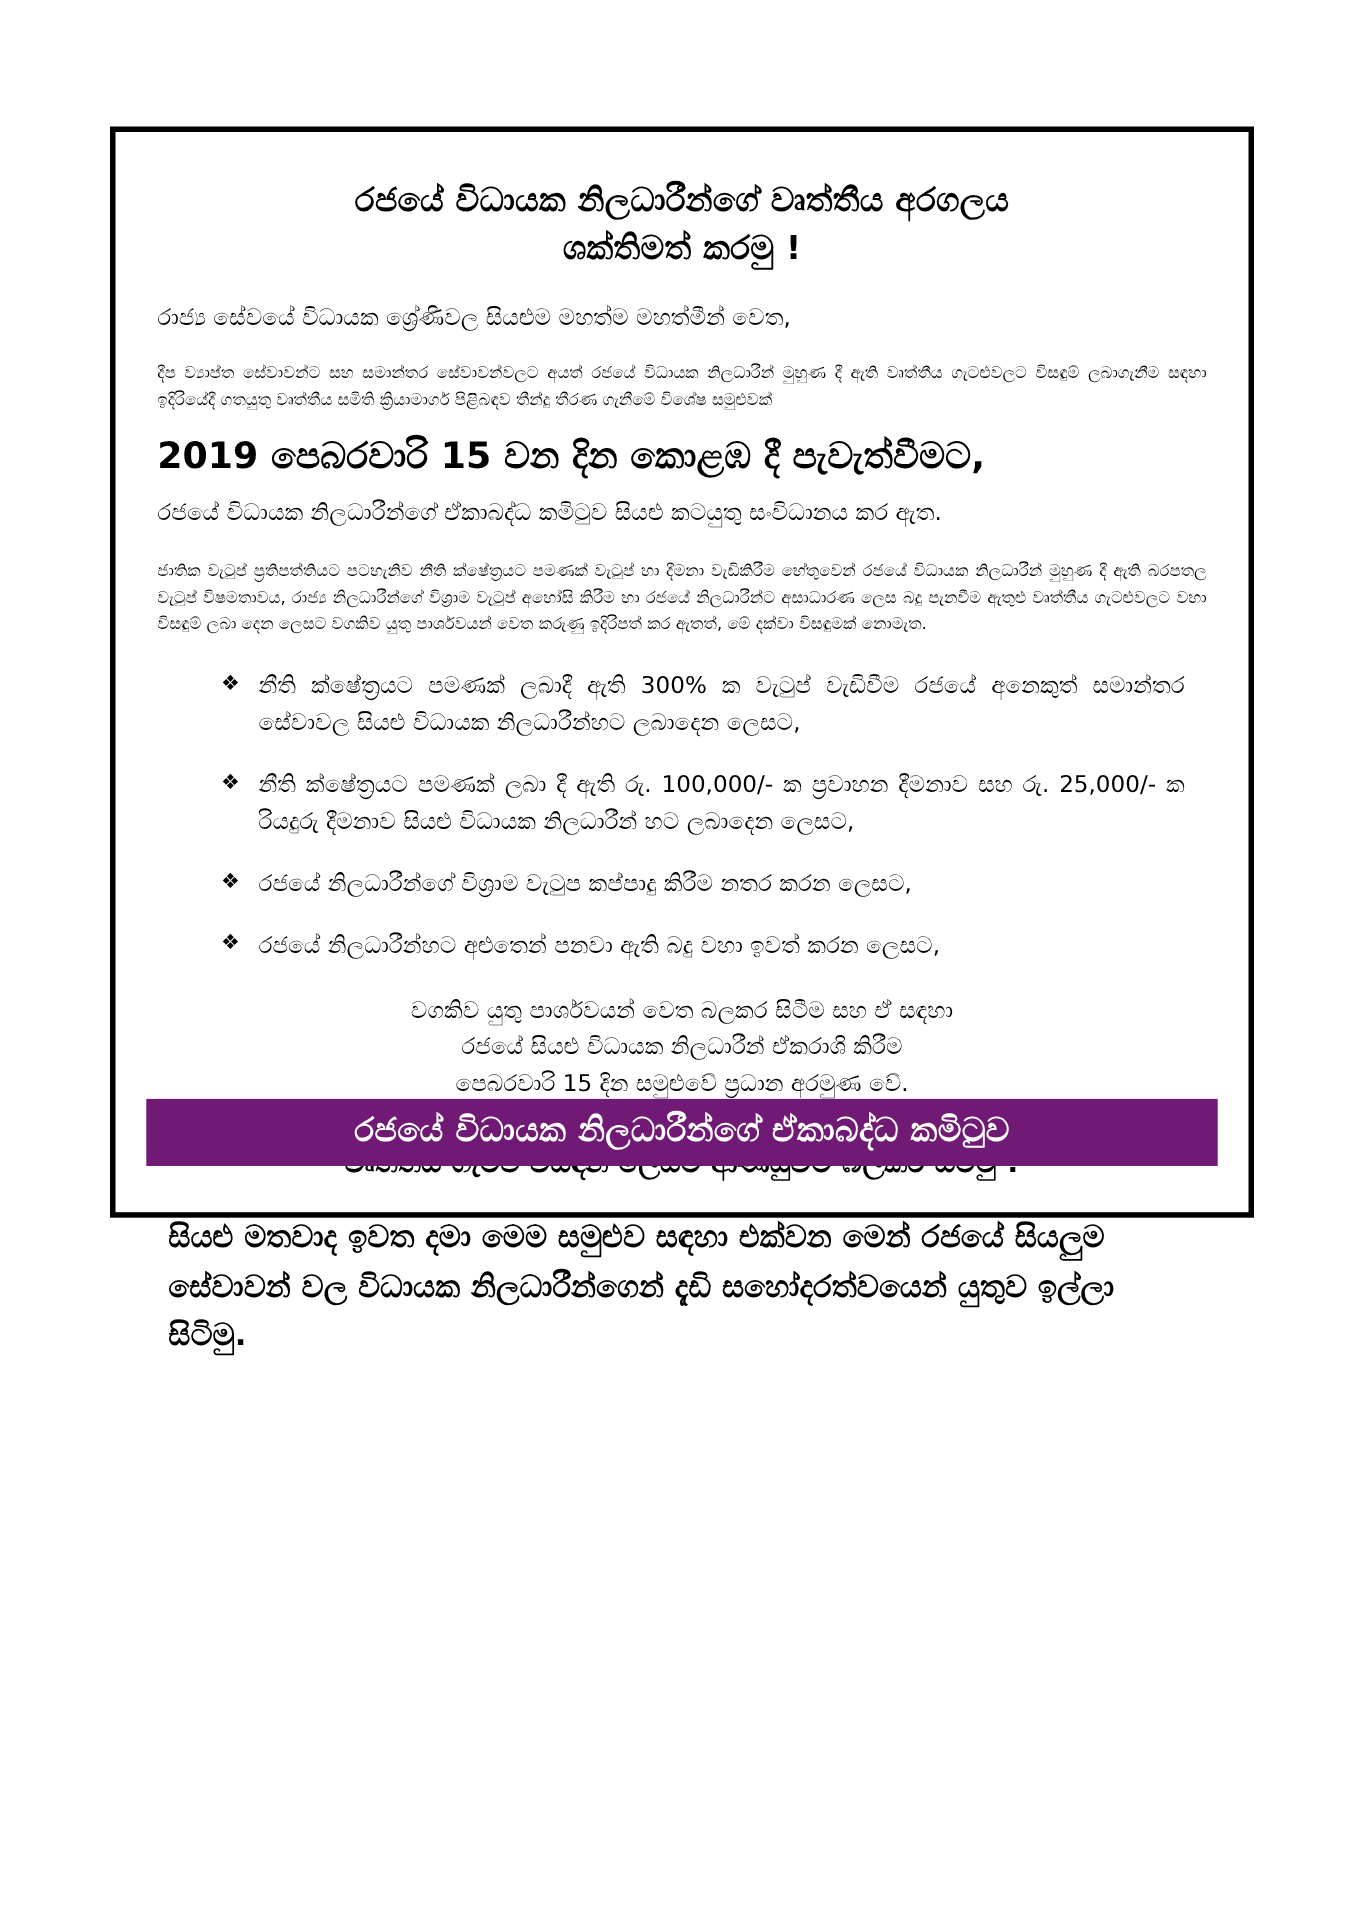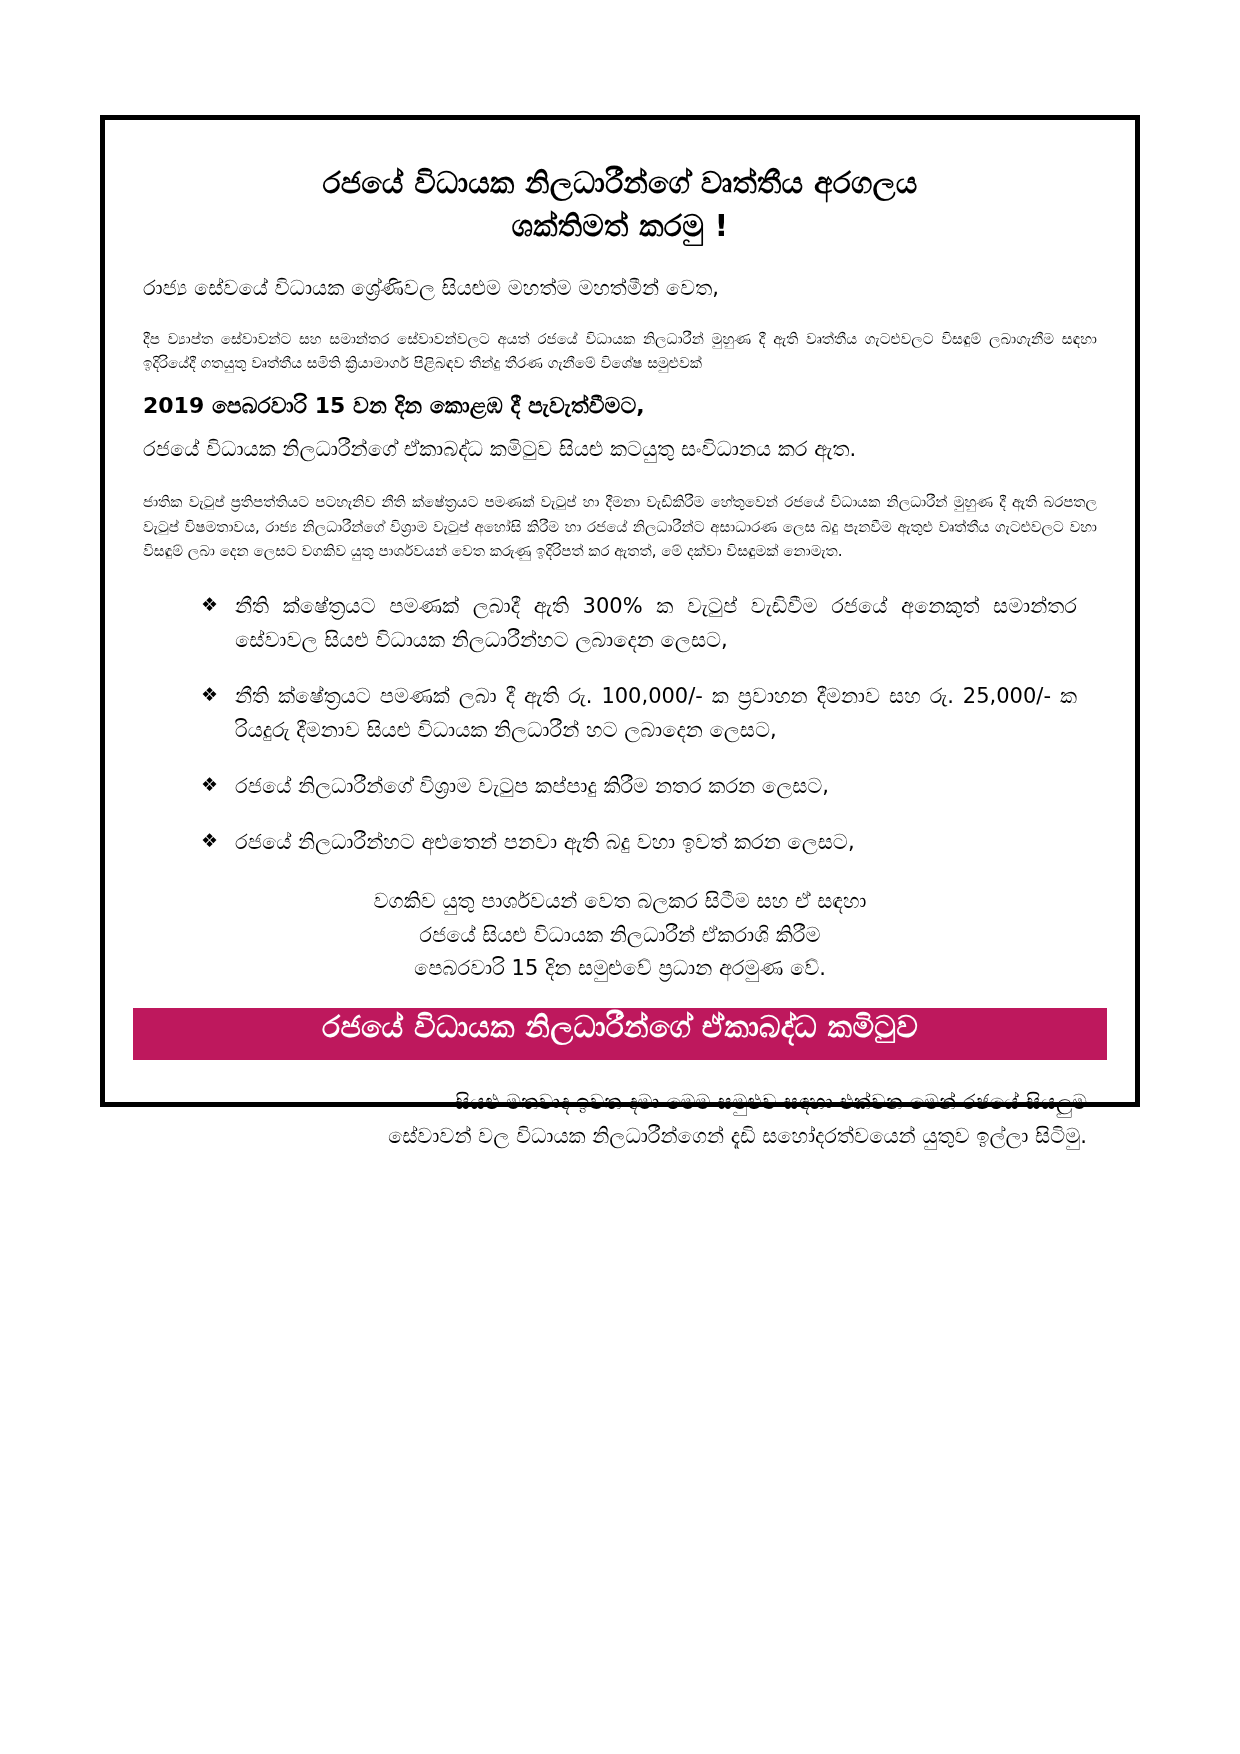--- a/index.html
+++ b/index.html
@@ -45,21 +45,21 @@
     line-height: 1.5;
   }
   p.body {
     font-size: 15px;
     line-height: 1.62;
     text-align: justify;
     margin: 0 0 14px 0;
   }
   .bold-date {
     font-weight: bold;
-    font-size: 22px;
+    font-size: 33px;
     line-height: 1.5;
     margin: 8px 0 10px 0;
     text-align: left;
   }
   .after-date {
     font-size: 21px;
     line-height: 1.62;
     text-align: justify;
     margin: 0 0 20px 0;
   }
@@ -92,37 +92,37 @@
     margin: 26px 0 34px 0;
   }
   .slogans {
     text-align: center;
     font-weight: bold;
     font-size: 26px;
     line-height: 1.55;
     margin: 24px 0 26px 0;
   }
   .closing {
-    text-align: right;
-    font-weight: normal;
-    font-size: 21px;
+    text-align: left;
+    font-weight: bold;
+    font-size: 28px;
     line-height: 1.6;
     margin: 0 10px 26px 10px;
   }
   .footer-bar {
     position: absolute;
     left: 28px;
     right: 28px;
     bottom: 42px;
-    background: #be185d;
+    background: #701a75;
     color: #fff;
     text-align: center;
     font-weight: bold;
     font-size: 30px;
-    padding: 1px 0 15px 0;
+    padding: 11px 0 15px 0;
     letter-spacing: 0.3px;
   }
 </style>
 </head>
 <body>
 
 <div class="page">
   <div class="inner">
 
     <div class="title">

